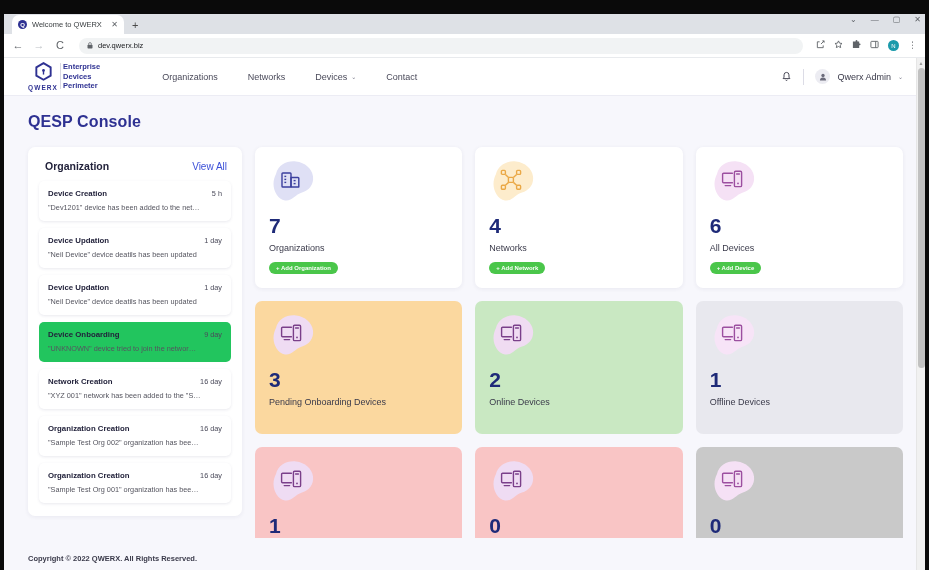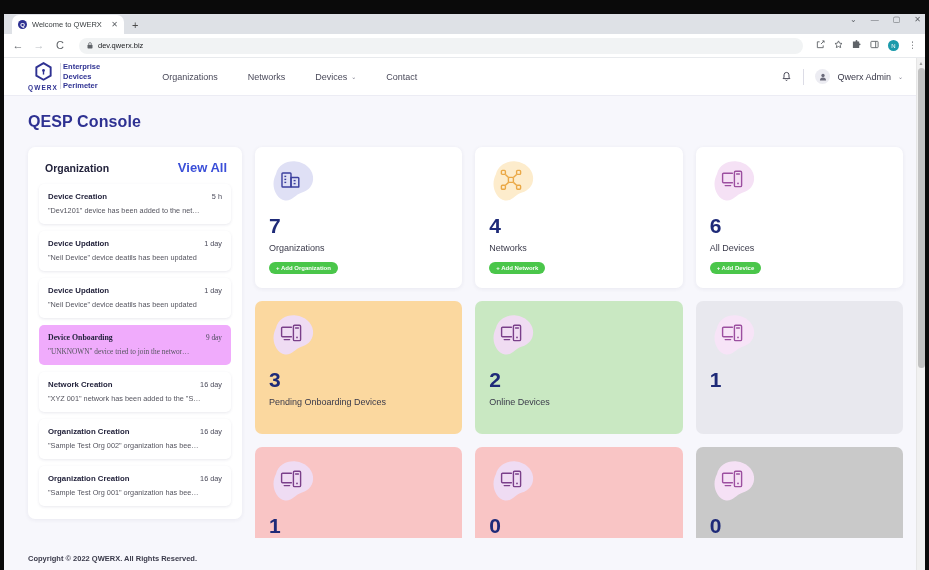--- a/index.html
+++ b/index.html
@@ -118,27 +118,27 @@
   
   .notif-panel {
     width: 214px; background: #fff; border-radius: 7px; padding: 11px 11px 13px 11px;
     box-shadow: 0 1px 4px rgba(40,40,90,0.07);
   }
   .notif-head {
     display: flex; align-items: baseline; justify-content: space-between;
     padding: 2px 4px 9px 6px;
   }
   .notif-title { font-size: 10.5px; font-weight: 700; color: #22223b; }
-  .view-all { font-size: 13px; font-weight: 700; color: #3b4fd8; cursor: pointer; }
+  .view-all { font-size: 10px; font-weight: 400; color: #3b4fd8; cursor: pointer; }
   .notif-list { display: flex; flex-direction: column; gap: 7px; }
   .notif-item {
     background: #fff; border-radius: 5px; padding: 8px 9px 9px 9px;
     box-shadow: 0 1px 3px rgba(40,40,90,0.10);
   }
-  .notif-item.alert { background: #f0abfc; box-shadow: none; font-family: Liberation Serif, serif; }
+  .notif-item.alert { background: #22c55e; box-shadow: none; }
   .notif-row { display: flex; justify-content: space-between; align-items: baseline; gap: 6px; }
   .notif-name { font-size: 7.8px; font-weight: 700; color: #22223b; }
   .notif-time { font-size: 7.3px; color: #4a4a5a; white-space: nowrap; }
   .notif-desc {
     font-size: 7.3px; color: #55555f; margin-top: 5px;
     white-space: nowrap; overflow: hidden; text-overflow: ellipsis;
   }
 
   
   .cards {
@@ -455,20 +455,21 @@
                   </svg>
                   <svg class="ic" width="26" height="26" viewBox="0 0 26 26" fill="none" stroke="#9c4fa0" stroke-width="1.4" stroke-linecap="round">
                     <path d="M13.4 6.2H4.6a1 1 0 0 0-1 1v7.6a1 1 0 0 0 1 1h8.8"></path>
                     <line x1="6.2" y1="18.6" x2="11.6" y2="18.6"></line>
                     <rect x="15.4" y="4.2" width="7.2" height="15.4" rx="1.2"></rect>
                     <circle cx="19" cy="16.4" r="0.9" fill="#9c4fa0" stroke="none"></circle>
                     <line x1="17.6" y1="7" x2="20.4" y2="7"></line>
                   </svg>
                 </div>
                 <div class="card-num">1</div>
+                <div class="card-label">Offline Devices</div>
               </div>
               <div class="card pink">
                 <div class="blob">
                   <svg class="bg" width="46" height="43" viewBox="0 0 46 43">
                     <path d="M7 14C9 5 18 0.5 27 1.5c9 1 16 7 17 15 1 8-4 14-11 16-7 2-10 9-17 8C9 39.5 4.5 31 4.5 24 4.5 20 5.5 17 7 14z" fill="#efdcf3"></path>
                   </svg>
                   <svg class="ic" width="26" height="26" viewBox="0 0 26 26" fill="none" stroke="#7a3f8a" stroke-width="1.4" stroke-linecap="round">
                     <path d="M13.4 6.2H4.6a1 1 0 0 0-1 1v7.6a1 1 0 0 0 1 1h8.8"></path>
                     <line x1="6.2" y1="18.6" x2="11.6" y2="18.6"></line>
                     <rect x="15.4" y="4.2" width="7.2" height="15.4" rx="1.2"></rect>

